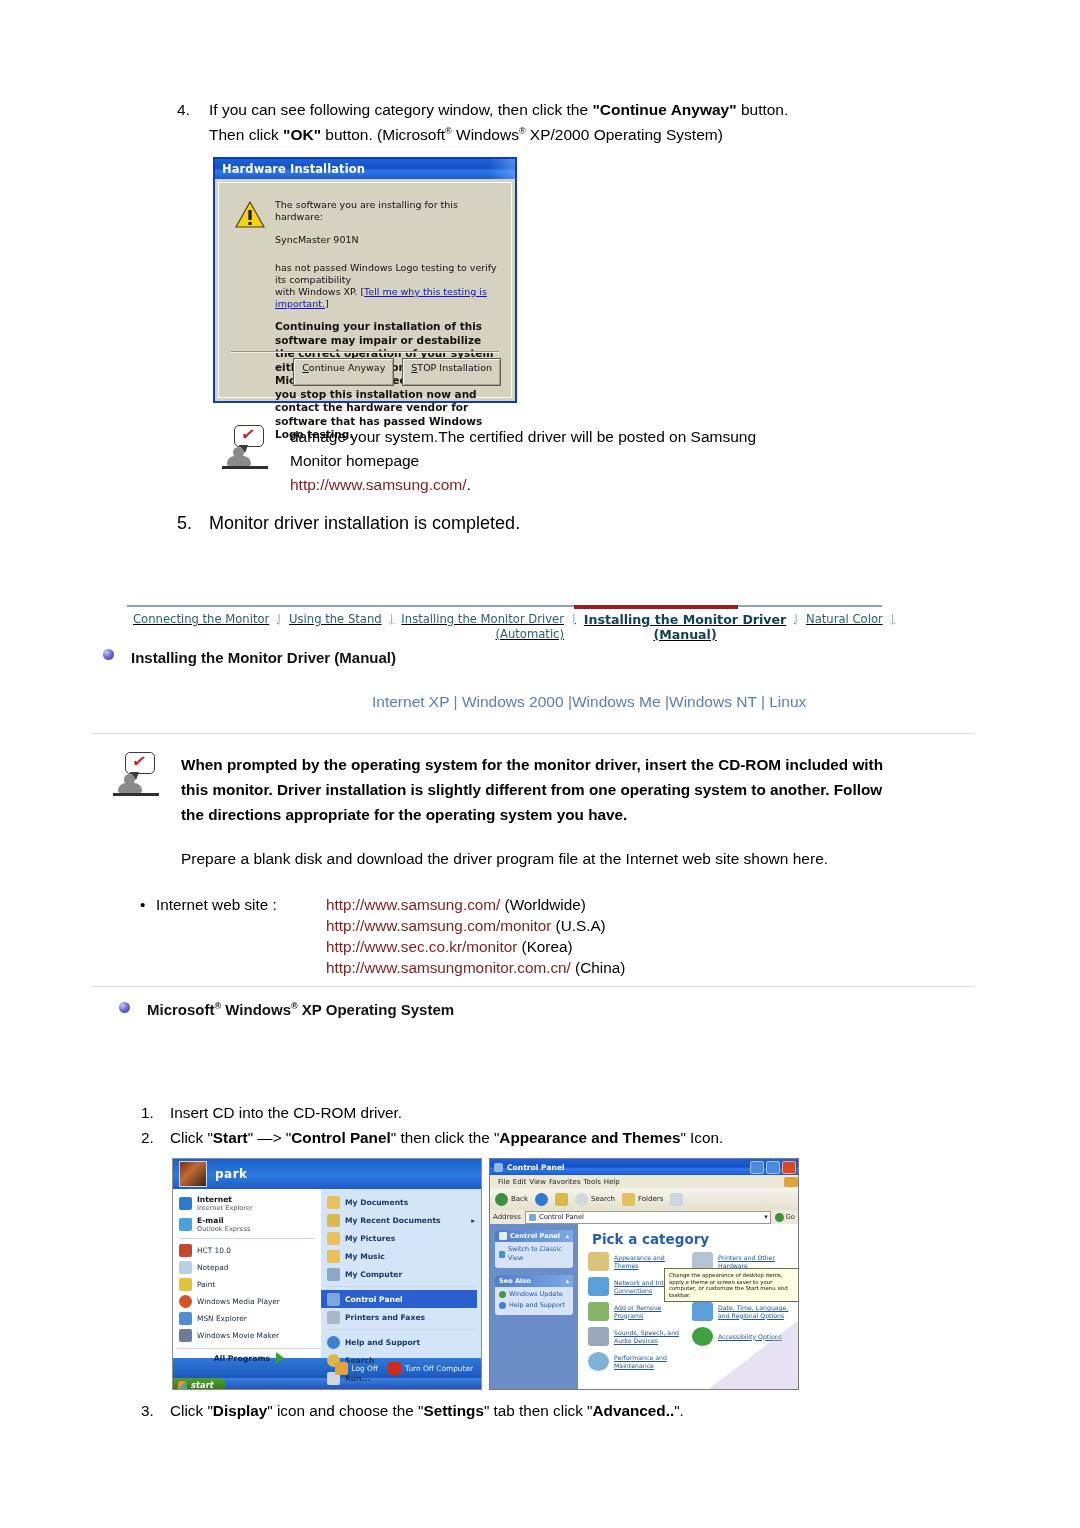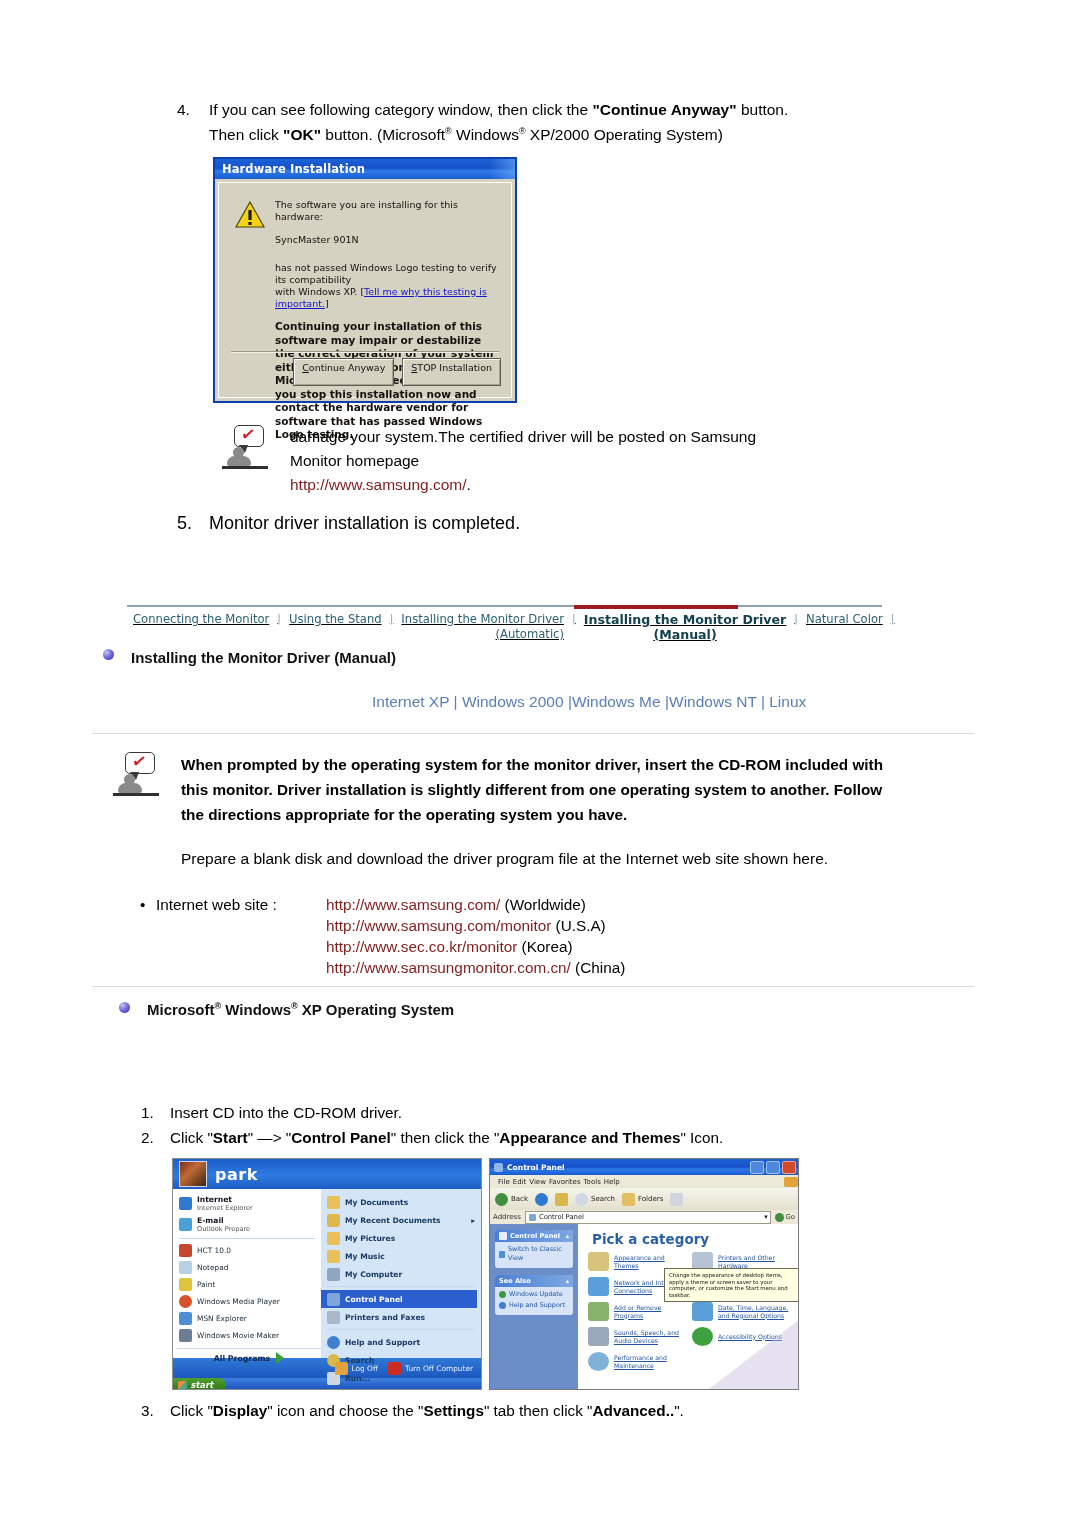--- a/index.html
+++ b/index.html
@@ -349,21 +349,21 @@
     padding-left: 6px;
     gap: 8px;
   }
   .sm-avatar {
     width: 26px; height: 24px;
     background: linear-gradient(135deg,#7a2f17,#c06a35 40%,#3a2411);
     border: 1px solid #cfd8ea;
   }
   .sm-user {
     color: #fff;
-    font-size: 16px;
+    font-size: 12px;
     font-weight: bold;
     letter-spacing: .5px;
   }
   .sm-cols {
     display: flex;
     height: 169px;
   }
   .sm-left {
     width: 148px;
     background: #ffffff;
@@ -748,21 +748,21 @@
           <span class="ico" style="background:#2f7ad0"></span>
           <span class="tx">
               <strong>Internet</strong>
               <span>Internet Explorer</span>
             </span>
         </div>
         <div class="sm-item big">
           <span class="ico" style="background:#4aa0d8"></span>
           <span class="tx">
               <strong>E-mail</strong>
-              <span>Outlook Prepare</span>
+              <span>Outlook Express</span>
             </span>
         </div>
         <div class="sm-divider"></div>
         <div class="sm-item">
           <span class="ico" style="background:#c7462e"></span>
           <span>HCT 10.0</span>
         </div>
         <div class="sm-item">
           <span class="ico" style="background:#b9cfe3"></span>
           <span>Notepad</span>

